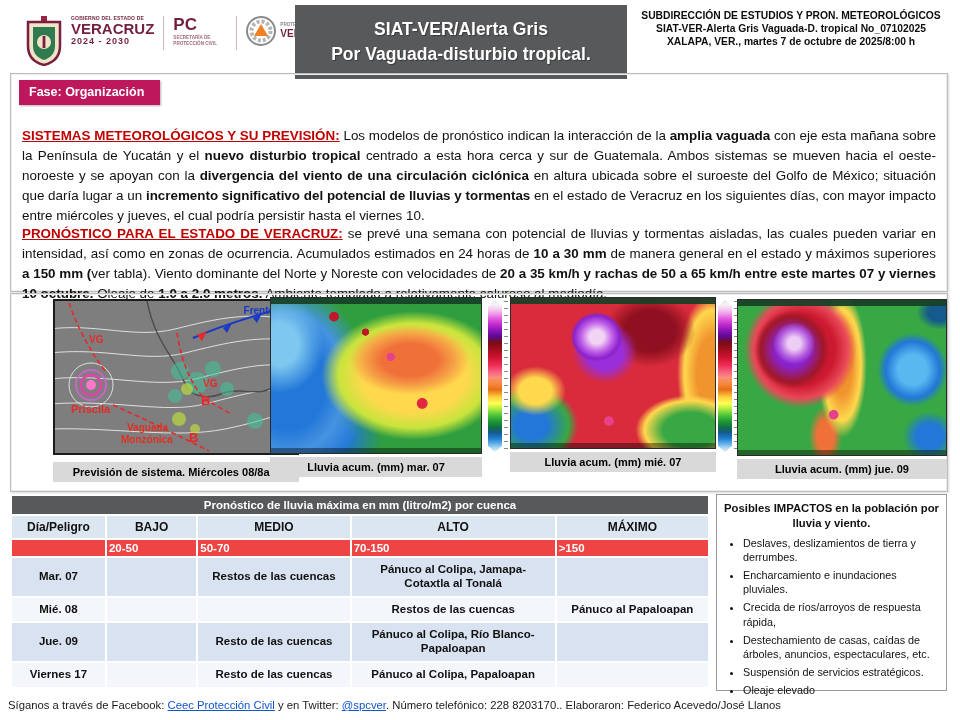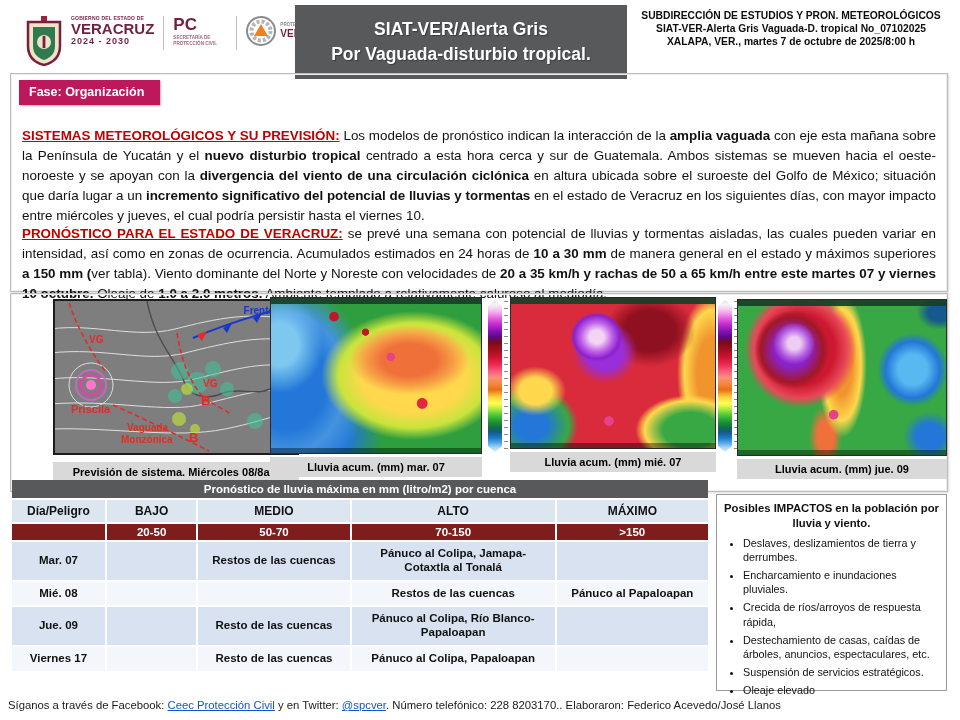--- a/index.html
+++ b/index.html
@@ -90,25 +90,25 @@
     clip-path:polygon(50% 0,100% 4%,100% 96%,50% 100%,0 96%,0 4%);
     background:linear-gradient(to bottom,
       #e3e3e3 0%,#f4f4f4 3%,#f7ccf2 6%,#ef9de9 9%,#e55fe0 12%,#c32ccc 16%,#8c14b8 20%,
       #5c0a8f 24%,#7a0b16 28%,#a50f1f 33%,#d01430 38%,#ef2e56 43%,#f75f7e 47%,#f9907e 51%,
       #f58a3c 55%,#e86f1a 59%,#ffd23d 64%,#ffff55 68%,#a8e83c 72%,#48c43c 76%,#1f9634 80%,
       #0f6e46 84%,#155a8c 87%,#1f7ccc 91%,#55a8e8 94%,#a8d4f2 97%,#ddeefa 100%);}
   .cbar-ticks{width:4px;height:150px;margin:1px 0 0 2px;
     background:repeating-linear-gradient(to bottom,#888 0 1px,transparent 1px 7px);}
 
   
-  .rain-table{position:absolute;left:10px;top:478px;width:700px;border-collapse:separate;border-spacing:2px;}
+  .rain-table{position:absolute;left:10px;top:494px;width:700px;border-collapse:separate;border-spacing:2px;}
   .rain-table td{vertical-align:middle;}
   .t-title td{background:#58595B;color:#fff;font-weight:bold;font-size:11.5px;text-align:center;padding:3px 2px;}
   .t-head td{background:#DCE6F1;font-weight:bold;font-size:12px;text-align:center;padding:4px 2px;}
-  .t-range td{background:#7f1d1d;color:#fff;font-weight:bold;font-size:11.5px;text-align:center;padding:2px;}
+  .t-range td{background:#ef4444;color:#fff;font-weight:bold;font-size:11.5px;padding:2px;}
   .t-row td{font-weight:bold;font-size:11.5px;text-align:center;padding:5px 6px;line-height:1.2;}
   .t-row.odd td{background:#D9E2F0;}
   .t-row.even td{background:#F3F6FB;}
 
   .impacts{position:absolute;left:716px;top:494px;width:231px;height:197px;border:1px solid #9a9a9a;
            box-sizing:border-box;padding:6px 6px;background:#fff;}
   .imp-title{font-size:11.3px;font-weight:bold;text-align:center;line-height:1.3;}
   .impacts ul{margin:6px 0 0;padding-left:20px;font-size:10.8px;line-height:1.3;}
   .impacts li{margin-bottom:4px;}
 

